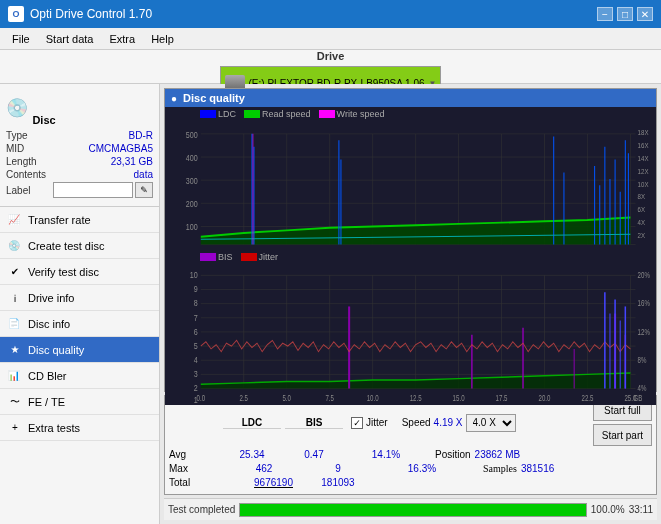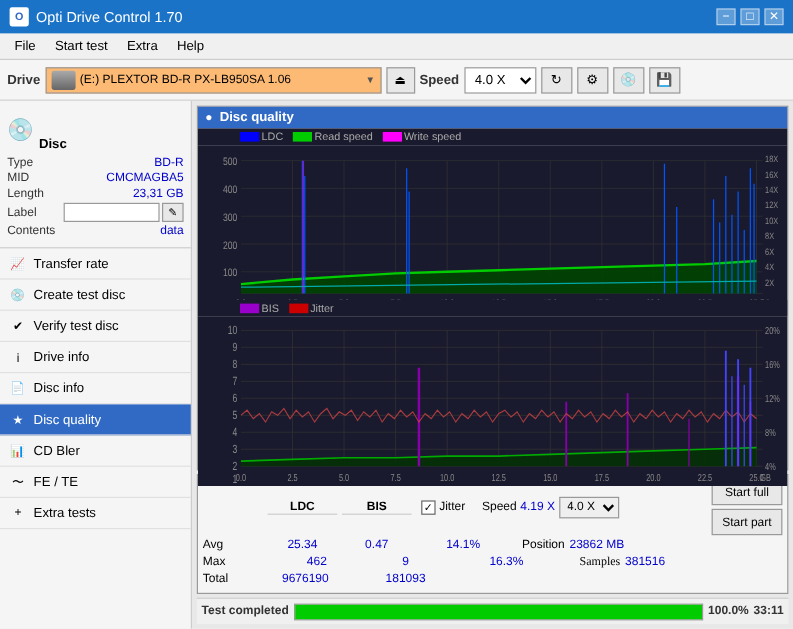--- a/index.html
+++ b/index.html
@@ -34,29 +34,30 @@
 
     
     .toolbar {
       background: #f5f5f5;
       height: 34px;
       display: flex;
       align-items: center;
       padding: 0 6px;
       border-bottom: 1px solid #ccc;
       gap: 4px;
+      flex-direction: column;
     }
     .toolbar-label { font-size: 11px; color: #333; font-weight: bold; }
     .toolbar-drive-select {
       display: flex;
       align-items: center;
-      background: #fdba74;
+      background: #84cc16;
       border: 1px solid #999;
       height: 22px;
-      padding: 0 4px;
+      padding: 16px 4px;
       gap: 4px;
       flex: 1;
       max-width: 280px;
     }
     .toolbar-drive-icon { width: 20px; height: 16px; background: #888; border-radius: 2px; position: relative; }
     .toolbar-drive-text { font-size: 10px; color: #000; flex: 1; }
     .toolbar-drive-arrow { font-size: 8px; color: #555; }
     .toolbar-eject { width: 24px; height: 22px; background: #e8e8e8; border: 1px solid #999; display: flex; align-items: center; justify-content: center; cursor: pointer; font-size: 10px; }
     .speed-label { font-size: 11px; color: #333; font-weight: bold; }
     .speed-select { border: 1px solid #999; background: white; height: 22px; padding: 0 4px; font-size: 11px; width: 60px; }
@@ -172,21 +173,20 @@
 
     
     .bottom-status {
       height: 22px;
       background: #f0f0f0;
       border-top: 1px solid #ccc;
       display: flex;
       align-items: center;
       padding: 0 4px;
       gap: 4px;
-      font-weight: bold;
     }
     .status-text { font-size: 10px; color: #333; }
     .progress-bar-container { flex: 1; height: 14px; background: #ccc; border: 1px solid #999; }
     .progress-bar-fill { height: 100%; background: #00cc00; }
     .time-text { font-size: 10px; color: #333; }
     .legend-item { display: flex; align-items: center; gap: 2px; }
     .legend-color { width: 16px; height: 8px; }
     .legend-text { font-size: 9px; color: #333; }
   </style>
 </head>
@@ -201,21 +201,21 @@
   </div>
   <div class="titlebar-controls">
     <div class="titlebar-btn">−</div>
     <div class="titlebar-btn">□</div>
     <div class="titlebar-btn">✕</div>
   </div>
 </div>
 
 <div class="menubar">
   <span class="menubar-item">File</span>
-  <span class="menubar-item">Start test</span>
+  <span class="menubar-item">Start data</span>
   <span class="menubar-item">Extra</span>
   <span class="menubar-item">Help</span>
 </div>
 
 <div class="toolbar">
   <span class="toolbar-label">Drive</span>
   <div class="toolbar-drive-select">
     <div class="toolbar-drive-icon" style="background:linear-gradient(#aaa,#666);"></div>
     <span class="toolbar-drive-text">(E:)  PLEXTOR BD-R  PX-LB950SA 1.06</span>
     <span class="toolbar-drive-arrow">▼</span>
@@ -258,31 +258,31 @@
       </div>
       <div class="disc-row">
         <span class="disc-key">MID</span>
         <span class="disc-val">CMCMAGBA5</span>
       </div>
       <div class="disc-row">
         <span class="disc-key">Length</span>
         <span class="disc-val">23,31 GB</span>
       </div>
       <div class="disc-row">
+        <span class="disc-key">Contents</span>
+        <span class="disc-val">data</span>
+      </div>
+      <div class="disc-row">
         <span class="disc-key">Label</span>
         <div class="disc-label-row">
           <input class="disc-label-input" type="text" value="" style="">
           <div class="disc-label-btn">
               <span>✎</span>
             </div>
         </div>
-      </div>
-      <div class="disc-row">
-        <span class="disc-key">Contents</span>
-        <span class="disc-val">data</span>
       </div>
     </div>
 
     <div class="sidebar-menu">
       <div class="sidebar-item">
         <span class="sidebar-item-icon">📈</span>
         <span class="sidebar-item-label">Transfer rate</span>
       </div>
       <div class="sidebar-item">
         <span class="sidebar-item-icon">💿</span>
@@ -570,21 +570,21 @@
         </div>
         <div style="margin-left:10px;display:flex;align-items:center;gap:4px;">
           <span style="font-size:10px;font-family:Liberation Serif, serif;">Samples</span>
           <span style="font-size:10px;color:#0000cc;">381516</span>
         </div>
       </div>
       <div style="display:flex;align-items:center;gap:16px;">
         <div style="width:50px;">
           <span style="font-size:10px;">Total</span>
         </div>
-        <div style="width:58px;text-align:left;">
+        <div style="width:58px;text-align:right;text-decoration:underline;">
           <span style="font-size:10px;color:#0000cc;">9676190</span>
         </div>
         <div style="width:58px;text-align:center;">
           <span style="font-size:10px;color:#0000cc;">181093</span>
         </div>
       </div>
     </div>
 
     <div class="bottom-status">
       <span class="status-text">Test completed</span>

